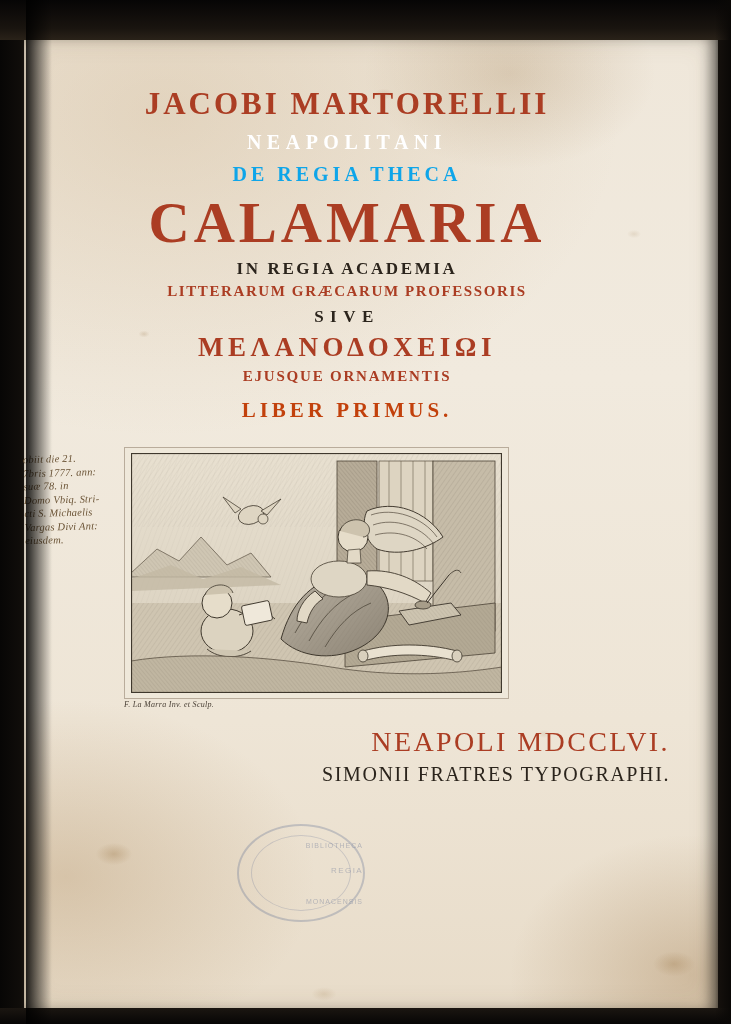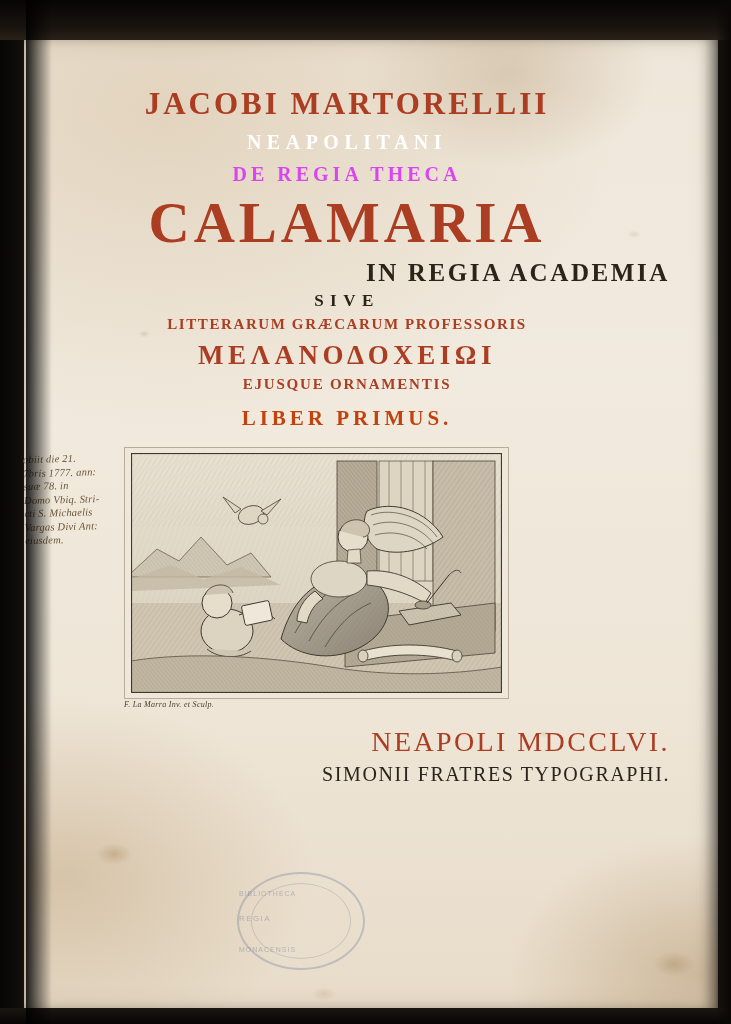--- a/index.html
+++ b/index.html
@@ -97,23 +97,23 @@
   .ln {
     display: block;
     font-family: "Liberation Serif", serif;
     font-weight: 700;
     color: #9e3a22;
     white-space: nowrap;
   }
 
   .l1 { font-size: 31px; letter-spacing: 3.0px; margin-bottom: 9px; color:#ab3d23; }
   .l2 { font-size: 20px; letter-spacing: 5.5px; margin-bottom: 9px; color:#ffffff; }
-  .l3 { font-size: 20px; letter-spacing: 4.0px; margin-bottom: 4px; color:#d946ef; }
+  .l3 { font-size: 20px; letter-spacing: 4.0px; margin-bottom: 4px; color:#0ea5e9; }
   .l4 { font-size: 57px; letter-spacing: 4.0px; margin-bottom: 4px; color:#ab3d23; }
-  .l5 { font-size: 25px; letter-spacing: 2.6px; margin-bottom: 4px; color:#2b241c;text-align:right; }
+  .l5 { font-size: 17px; letter-spacing: 2.6px; margin-bottom: 4px; color:#2b241c; }
   .l6 { font-size: 15px; letter-spacing: 1.6px; margin-bottom: 7px; color:#ab3d23; }
   .l7 { font-size: 17px; letter-spacing: 6.5px; margin-bottom: 5px; color:#2b241c; }
   .l8 { font-size: 27px; letter-spacing: 4.5px; margin-bottom: 5px; color:#ab3d23; }
   .l9 { font-size: 15px; letter-spacing: 1.8px; margin-bottom: 13px; color:#ab3d23; }
   .l10 { font-size: 21px; letter-spacing: 4.0px; color:#c2410c; }
 
   
   .plate-wrap {
     position: absolute;
     left: 124px;
@@ -157,29 +157,29 @@
     width: 646px;
     text-align: right;
   }
   .imp1 { font-size: 28px; letter-spacing: 2.4px; color:#ab3d23; display:block; margin-bottom: 5px;}
   .imp2 { font-size: 20px; letter-spacing: 1.6px; color:#2b241c; display:block;}
 
   
   .stamp {
     position: absolute;
     left: 237px;
-    top: 872px;
+    top: 824px;
     width: 124px;
     height: 94px;
     border: 2px solid rgba(92,108,146,0.35);
     border-radius: 50%;
     color: rgba(84,100,140,0.42);
     font-size: 7px;
     letter-spacing: 1px;
-    text-align: left;
+    text-align: right;
     font-family: "Liberation Sans", sans-serif;
     opacity: 0.85;
   }
   .stamp .inner {
     position: absolute;
     left: 12px; top: 9px; right: 12px; bottom: 9px;
     border: 1px solid rgba(92,108,146,0.28);
     border-radius: 50%;
   }
   .stamp .s-top {
@@ -223,22 +223,22 @@
     <div class="stains"></div>
   </div>
   <div class="gutter-shadow"></div>
 
   <div class="title-block">
     <span class="ln l1">JACOBI MARTORELLII</span>
     <span class="ln l2">NEAPOLITANI</span>
     <span class="ln l3">DE REGIA THECA</span>
     <span class="ln l4">CALAMARIA</span>
     <span class="ln l5">IN REGIA ACADEMIA</span>
+    <span class="ln l6">LITTERARUM GRÆCARUM PROFESSORIS</span>
     <span class="ln l7">SIVE</span>
-    <span class="ln l6">LITTERARUM GRÆCARUM PROFESSORIS</span>
     <span class="ln l8">ΜΕΛΑΝΟΔΟΧΕΙΩΙ</span>
     <span class="ln l9">EJUSQUE ORNAMENTIS</span>
     <span class="ln l10">LIBER PRIMUS.</span>
   </div>
 
   <div class="plate-wrap">
     <div class="plate-mark"></div>
     <div class="engraving">
       <svg width="371" height="240" viewBox="0 0 371 240" xmlns="http://www.w3.org/2000/svg">
         <defs>

